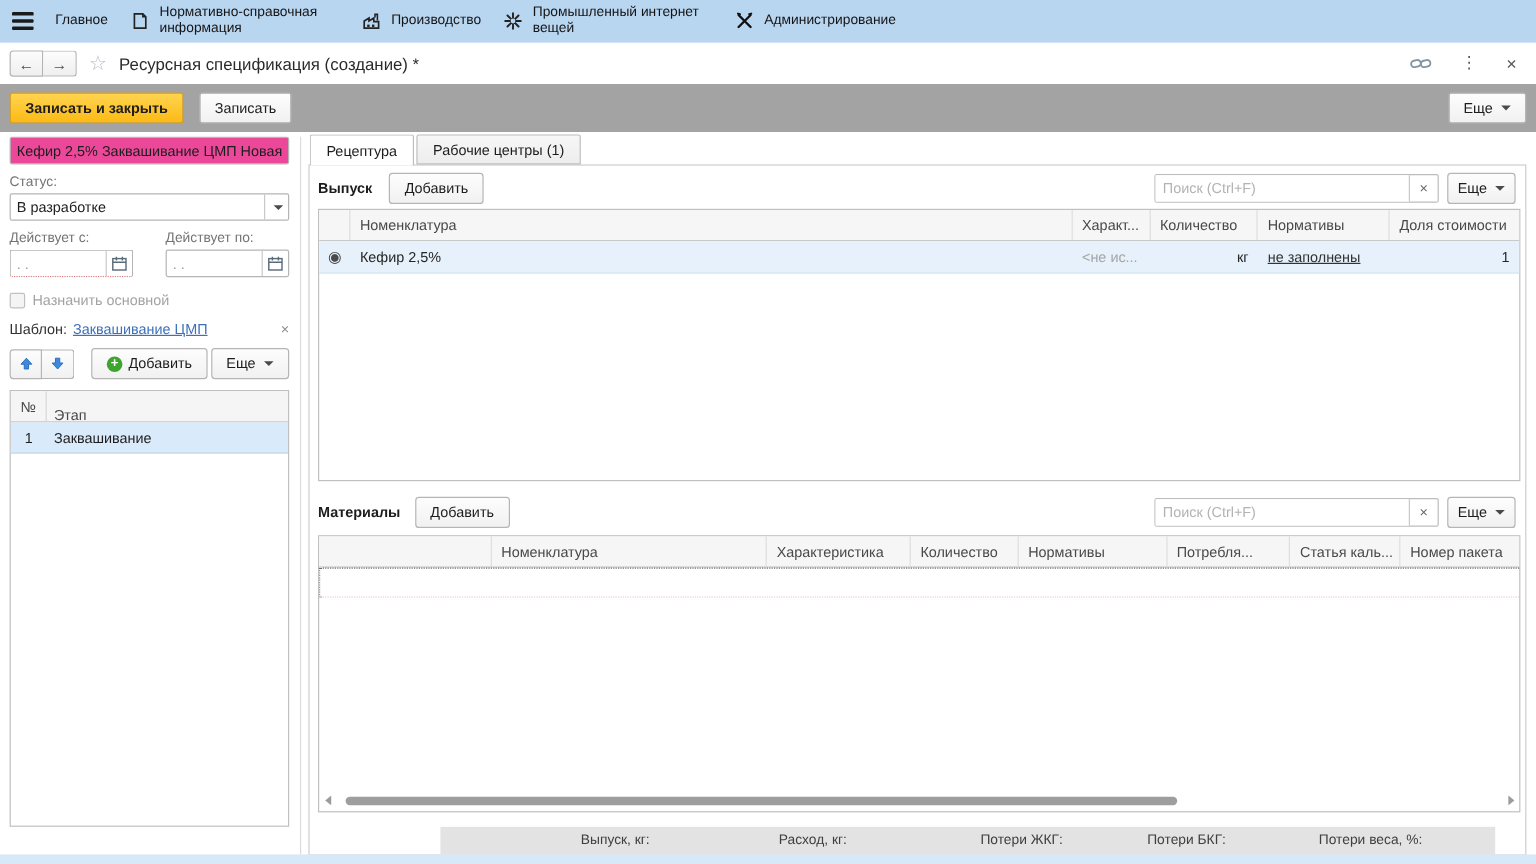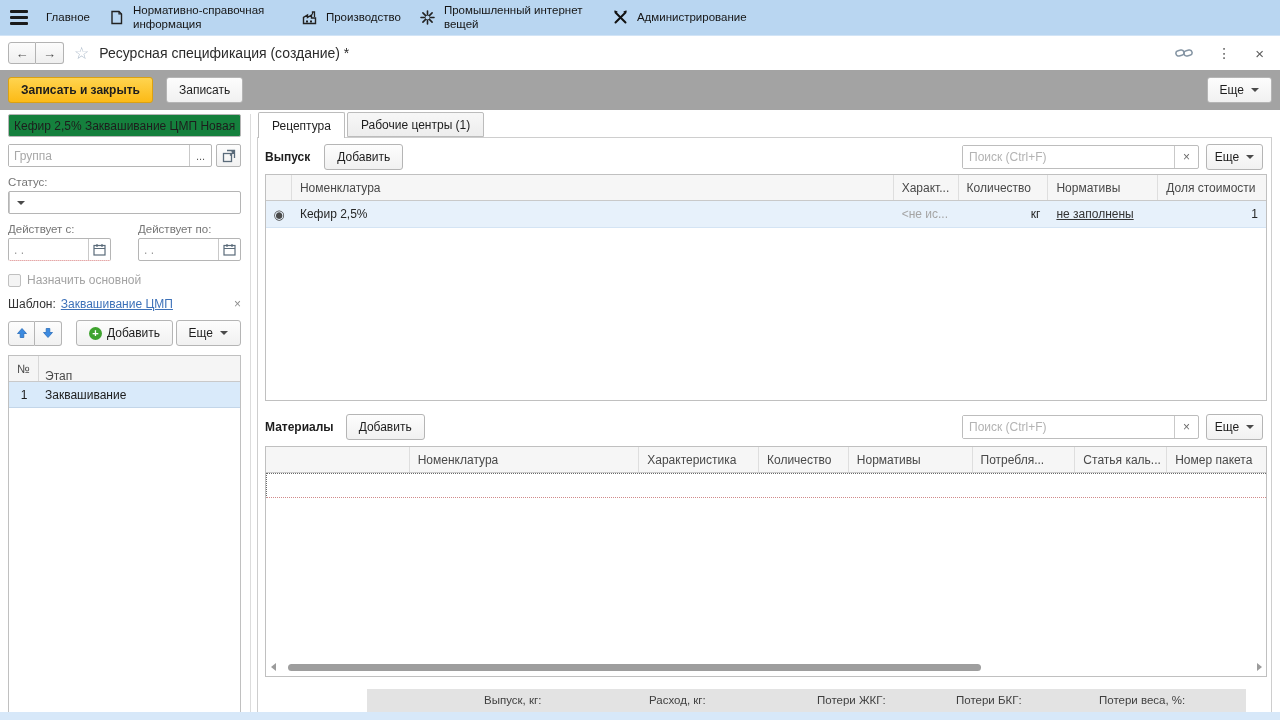--- a/index.html
+++ b/index.html
@@ -42,21 +42,21 @@
   .btn { display:inline-flex; align-items:center; justify-content:center; gap:5px;
     border:1px solid #b5b5b5; background:linear-gradient(#fdfdfd,#f1f1f1);
     border-radius:3px; height:26px; padding:0 12px; font-size:12px; color:#1d1d1d; cursor:pointer; white-space:nowrap; }
   .btn-orange { border:1px solid #dba112; background:linear-gradient(#ffd44f,#fcba16); font-weight:bold; }
   .caret { width:0; height:0; border-left:4px solid transparent; border-right:4px solid transparent;
     border-top:4px solid #4a4a4a; display:inline-block; margin-left:2px; }
 
   
   .left-panel { position:absolute; left:8px; top:114px; width:233px; }
   .tinput { width:100%; height:23px; border:1px solid #b5b5b5; border-radius:2px; padding:0 5px;
-    font-family:"Liberation Sans",sans-serif; font-size:12px; color:#1d1d1d; background:#15803d; }
+    font-family:"Liberation Sans",sans-serif; font-size:12px; color:#1d1d1d; background:#ec4899; }
   .tinput::placeholder { color:#a8a8a8; }
   .group-row { display:flex; gap:4px; margin-top:7px; }
   .input-ell { flex:1; display:flex; border:1px solid #b5b5b5; border-radius:2px; height:23px; background:#fff; }
   .input-ell input { flex:1; border:none; outline:none; padding:0 5px; font-size:12px; min-width:0; }
   .input-ell input::placeholder { color:#a8a8a8; }
   .ell-btn { width:22px; border-left:1px solid #c9c9c9; display:flex; align-items:center; justify-content:center;
     color:#5a5a5a; font-size:11px; cursor:pointer; }
   .icon-btn { width:25px; height:23px; border:1px solid #b5b5b5; border-radius:2px;
     background:linear-gradient(#fdfdfd,#f2f2f2); display:flex; align-items:center; justify-content:center; cursor:pointer; }
   .lbl { color:#757575; font-size:11.5px; margin-top:9px; }
@@ -242,35 +242,24 @@
   <button class="btn abs" style="left:166px; top:7px;">Записать</button>
   <button class="btn abs" style="right:8px; top:7px;">
     <span>Еще</span>
       <span class="caret"></span>
   </button>
 </div>
 
 <div class="left-panel">
   <input class="tinput" value="Кефир 2,5% Заквашивание ЦМП Новая" style="">
 
-  <div class="group-row">
-    <div class="input-ell">
-      <input placeholder="Группа" style="">
-      <span class="ell-btn">...</span>
-    </div>
-    <span class="icon-btn">
-      <svg viewBox="0 0 14 14" width="14" height="14" fill="none" stroke="#5a6b7a" stroke-width="1.3">
-          <rect x="1.5" y="4.5" width="8" height="8"></rect>
-          <path d="M5 1.5h7.5V9M8 6.5l4-4M12 5V2.5h-2.5"></path>
-        </svg>
-    </span>
-  </div>
 
   <div class="lbl">Статус:</div>
   <div class="combo">
+    <span class="val">В разработке</span>
     <span class="combo-btn">
         <span class="caret"></span>
       </span>
   </div>
 
   <div class="dates-lbls">
     <span class="lbl">Действует с:</span>
     <span class="lbl">Действует по:</span>
   </div>
   <div class="dates-row">

